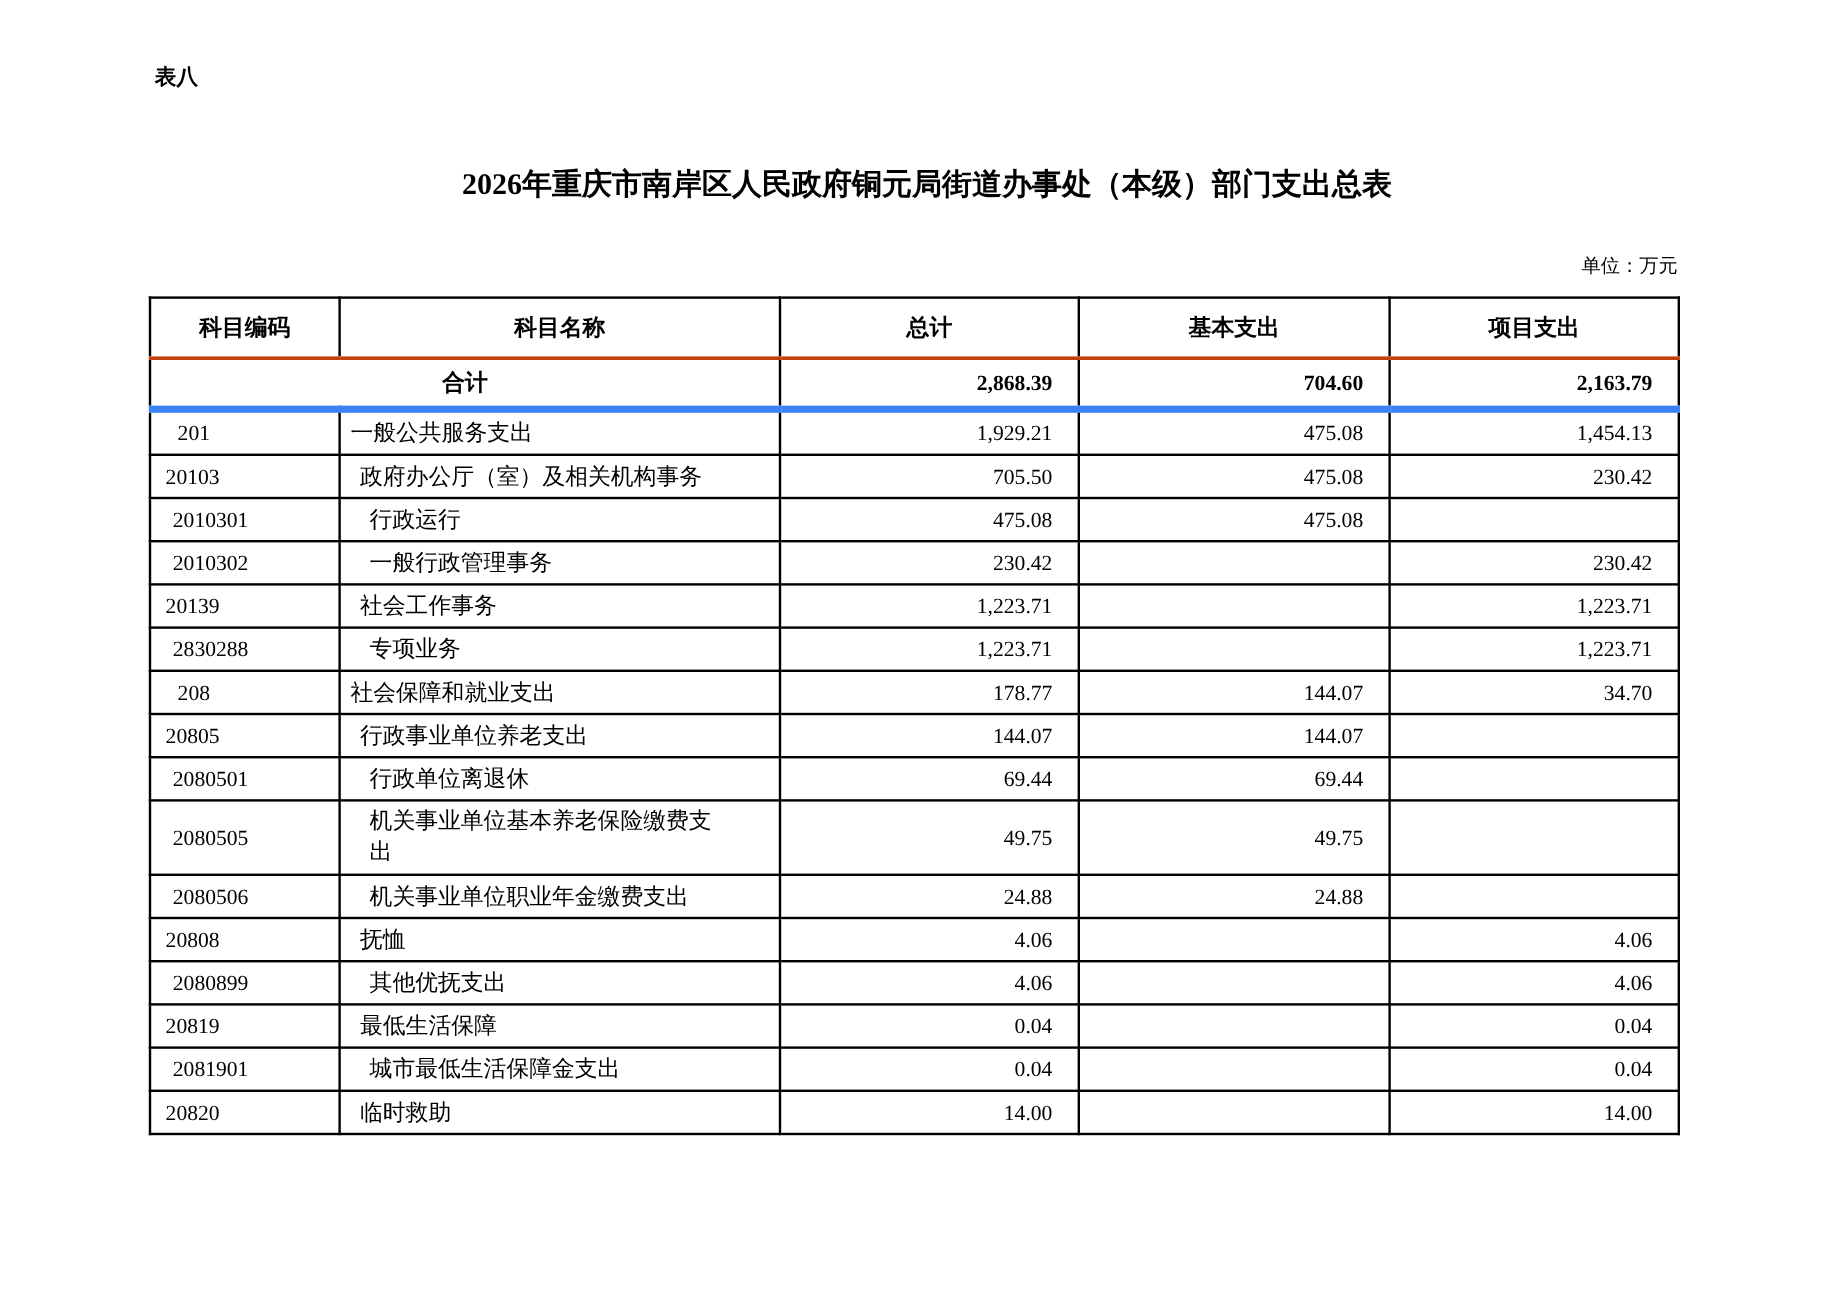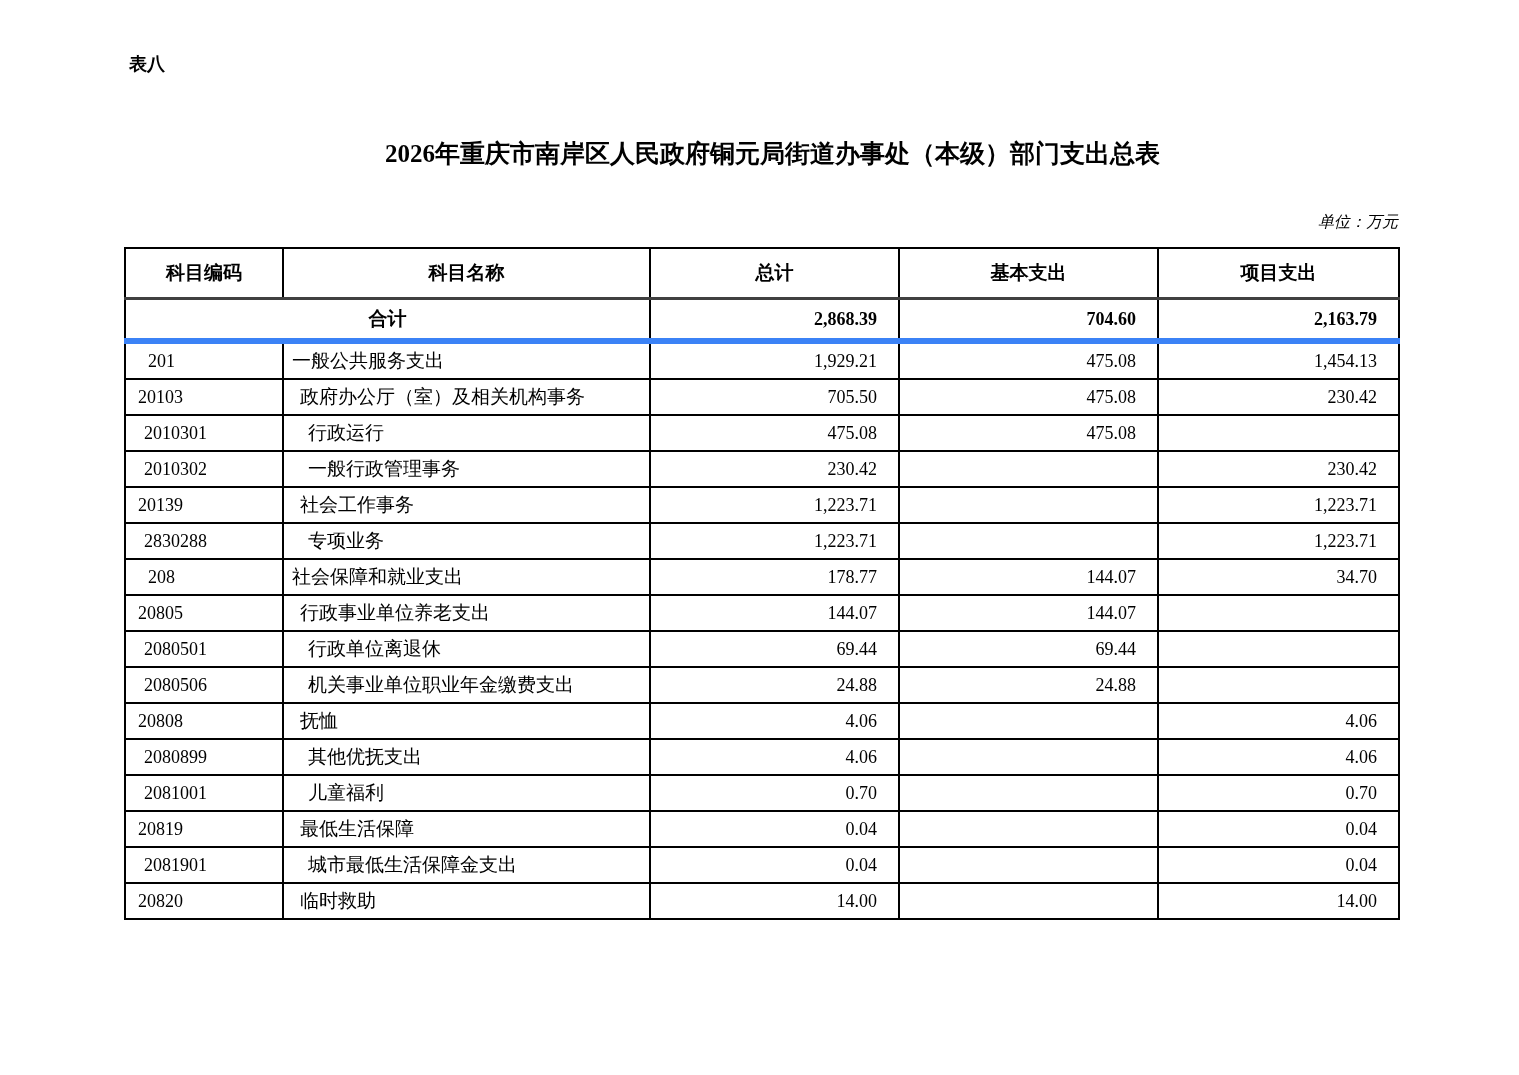--- a/index.html
+++ b/index.html
@@ -13,34 +13,34 @@
     position:absolute; left:129px; top:52px;
     font-size:18px; font-weight:700;
   }
   .doc-title {
     position:absolute; left:0; top:124px; width:100%;
     margin:13px; text-align:center;
     font-size:25px; font-weight:700;
   }
   .unit-note {
     position:absolute; top:212px; right:121px;
-    font-size:16px; font-style:italic;
+    font-size:16px; 
   }
   table.budget {
     position:absolute; left:124px; top:247px;
     width:1274px; border-collapse:collapse; table-layout:fixed;
   }
   .budget th, .budget td {
     border:2px solid #000; padding:0 5px;
     vertical-align:middle; overflow:hidden;
     white-space:normal;
   }
   .budget thead th {
     height:48px; font-size:19px; font-weight:700; text-align:center;
-    border-bottom:3px solid #404040; padding:0 2px;
+    border-bottom:3px solid #c2410c; padding:0 2px;
   }
   tr.total-row td {
     height:38px; border-bottom:6px solid #3b82f6; font-weight:700;
   }
   tr.total-row .total-label { text-align:center; font-size:19px; }
   tbody td { height:34px; font-size:19px; }
   td.num { text-align:right; font-size:18px; padding-right:21px; font-weight:inherit; }
   td.code { font-size:18px; }
   tr.lv1 td.code { padding-left:22px; }
   tr.lv2 td.code { padding-left:12px; }
@@ -142,20 +142,27 @@
         <td class="num">144.07</td>
         <td class="num"></td>
       </tr>
       <tr class="lv3">
         <td class="code">2080501</td>
         <td class="name"><span class="name-text">行政单位离退休</span></td>
         <td class="num">69.44</td>
         <td class="num">69.44</td>
         <td class="num"></td>
       </tr>
+      <tr class="lv3 tall">
+        <td class="code">2080505</td>
+        <td class="name"><span class="name-text">机关事业单位基本养老保险缴费支出</span></td>
+        <td class="num">49.75</td>
+        <td class="num">49.75</td>
+        <td class="num"></td>
+      </tr>
       <tr class="lv3">
         <td class="code">2080506</td>
         <td class="name"><span class="name-text">机关事业单位职业年金缴费支出</span></td>
         <td class="num">24.88</td>
         <td class="num">24.88</td>
         <td class="num"></td>
       </tr>
       <tr class="lv2">
         <td class="code">20808</td>
         <td class="name"><span class="name-text">抚恤</span></td>
@@ -163,27 +170,20 @@
         <td class="num"></td>
         <td class="num">4.06</td>
       </tr>
       <tr class="lv3">
         <td class="code">2080899</td>
         <td class="name"><span class="name-text">其他优抚支出</span></td>
         <td class="num">4.06</td>
         <td class="num"></td>
         <td class="num">4.06</td>
       </tr>
-      <tr class="lv3">
-        <td class="code">2081001</td>
-        <td class="name"><span class="name-text">儿童福利</span></td>
-        <td class="num">0.70</td>
-        <td class="num"></td>
-        <td class="num">0.70</td>
-      </tr>
       <tr class="lv2">
         <td class="code">20819</td>
         <td class="name"><span class="name-text">最低生活保障</span></td>
         <td class="num">0.04</td>
         <td class="num"></td>
         <td class="num">0.04</td>
       </tr>
       <tr class="lv3">
         <td class="code">2081901</td>
         <td class="name"><span class="name-text">城市最低生活保障金支出</span></td>

